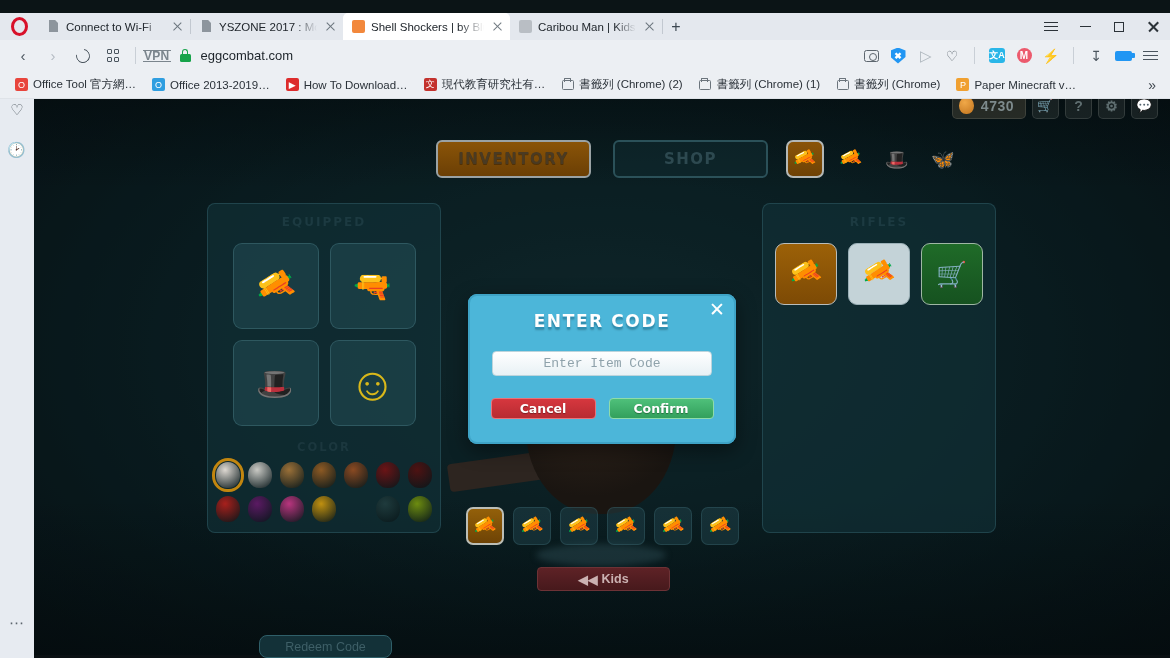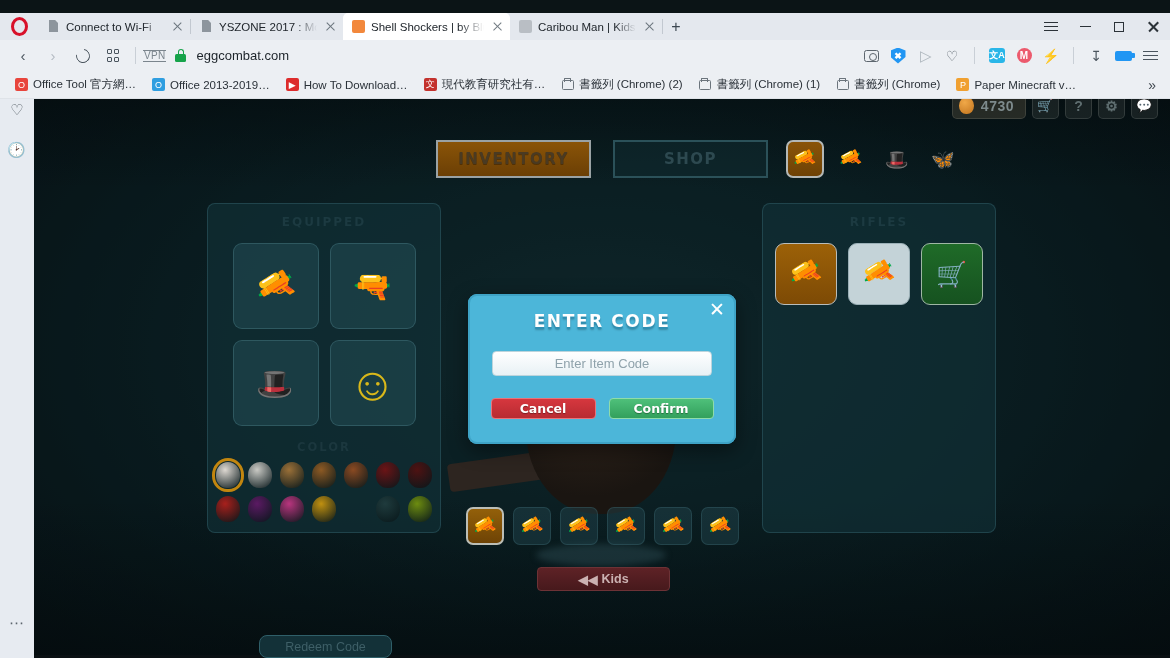--- a/index.html
+++ b/index.html
@@ -100,21 +100,21 @@
   }
   .navbtn.disabled { color: #b4bbc2; }
   .reload-ic {
     width: 14px; height: 14px; border: 1.6px solid #4b555e; border-radius: 50%;
     border-top-color: transparent; transform: rotate(-35deg);
   }
   .grid-ic { display: grid; grid-template-columns: 5px 5px; grid-template-rows: 5px 5px; gap: 2.5px; }
   .grid-ic i { display: block; border: 1.3px solid #4b555e; border-radius: 1px; }
   .vsep { width: 1px; height: 17px; background: #c9cfd6; margin: 0 7px; }
   .vpn-badge {
-    font-size: 10px; font-weight: normal; color: #7b858d; letter-spacing: .3px;
+    font-size: 12px; font-weight: bold; color: #7b858d; letter-spacing: .3px;
     border-top: 1.4px solid #7b858d; border-bottom: 1.4px solid #7b858d;
     padding: 0px 1px; line-height: 10px;
   }
   .lock-ic { margin-left: 9px; width: 11px; height: 13px; position: relative; }
   .lock-ic .body { position: absolute; bottom: 0; left: 0; width: 11px; height: 8px; background: #16a34a; border-radius: 1.5px; }
   .lock-ic .shackle { position: absolute; top: 0; left: 2.5px; width: 6px; height: 6px; border: 1.7px solid #16a34a; border-bottom: none; border-radius: 3px 3px 0 0; }
   .url-text { margin-left: 10px; font-size: 13px; color: #1d242a; }
   .addr-right { margin-left: auto; display: flex; align-items: center; gap: 3px; }
   .ic-btn { width: 24px; height: 24px; display: flex; align-items: center; justify-content: center; }
   .ic-cam { width: 15px; height: 12px; border: 1.5px solid #5d666e; border-radius: 2.5px; position: relative; }
@@ -186,21 +186,21 @@
     border: 1px solid rgba(160,165,160,.2); display: flex; align-items: center; justify-content: center;
     color: #5f6e70; font-size: 14px; font-weight: bold;
   }
   .hud-btn .cart-g { font-size: 13px; }
   .hud-btn .gear-g { font-size: 14px; }
   .hud-btn .chat-g { font-size: 13px; }
 
   
   .tabs-row { position: absolute; left: 0; right: 0; top: 54px; display: flex; justify-content: center; gap: 22px; z-index: 6; }
   .gtab {
-    width: 155px; height: 38px; border-radius: 0; display: flex; align-items: center; justify-content: center;
+    width: 155px; height: 38px; border-radius: 6px; display: flex; align-items: center; justify-content: center;
     font-size: 15px; font-weight: bold; letter-spacing: 1.5px;
     font-family: "DejaVu Sans", sans-serif;
   }
   .gtab.active {
     background: linear-gradient(#8a5408, #6b3f05); border: 2px solid #9aa2a4; color: #4a3a22;
     text-shadow: 0 1px 0 rgba(0,0,0,.3);
   }
   .gtab.idle { background: rgba(16,44,50,.55); border: 2px solid #2b5159; color: #2d4950; }
 
   
@@ -302,21 +302,21 @@
     text-align: center; margin-top: 17px; font-size: 17px; font-weight: bold;
     letter-spacing: 1.6px; color: #ffffff;
     font-family: "DejaVu Sans", sans-serif;
     text-shadow: 0 2px 0 #2f8fb2, 0 3px 2px rgba(0,0,0,.25);
   }
   .modal-input {
     display: block; margin: 20px auto 0; width: 220px; height: 25px;
     border-radius: 4px; border: 1px solid #bcd4dc;
     background: linear-gradient(#ffffff, #e8f1f5);
     text-align: center; font-size: 13px; color: #6b7d86;
-    font-family: Liberation Sans, sans-serif;
+    font-family: Liberation Mono, monospace;
     outline: none;
   }
   .modal-input::placeholder { color: #8fa2ab; }
   .modal-btns { display: flex; justify-content: center; gap: 13px; margin-top: 22px; }
   .mbtn {
     width: 105px; height: 21px; border-radius: 4px; display: flex; align-items: center; justify-content: center;
     font-size: 12.5px; font-weight: bold; color: #ffffff;
     font-family: "DejaVu Sans", sans-serif;
     text-shadow: 0 1px 1px rgba(0,0,0,.35);
   }

